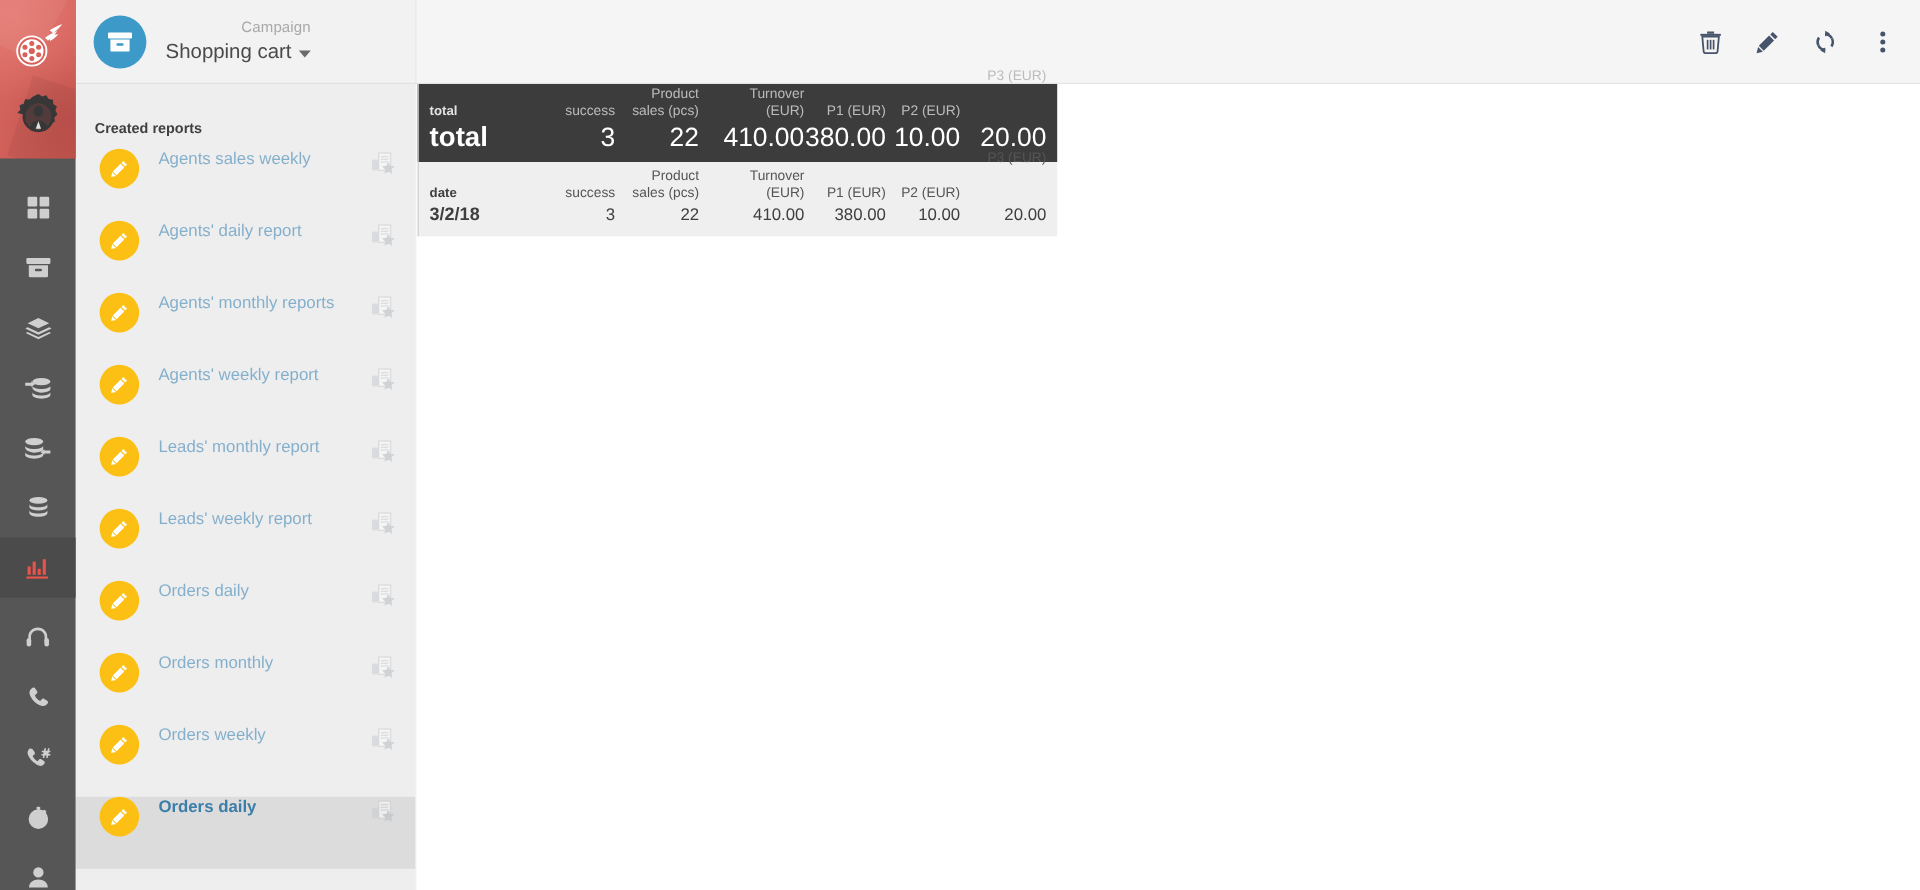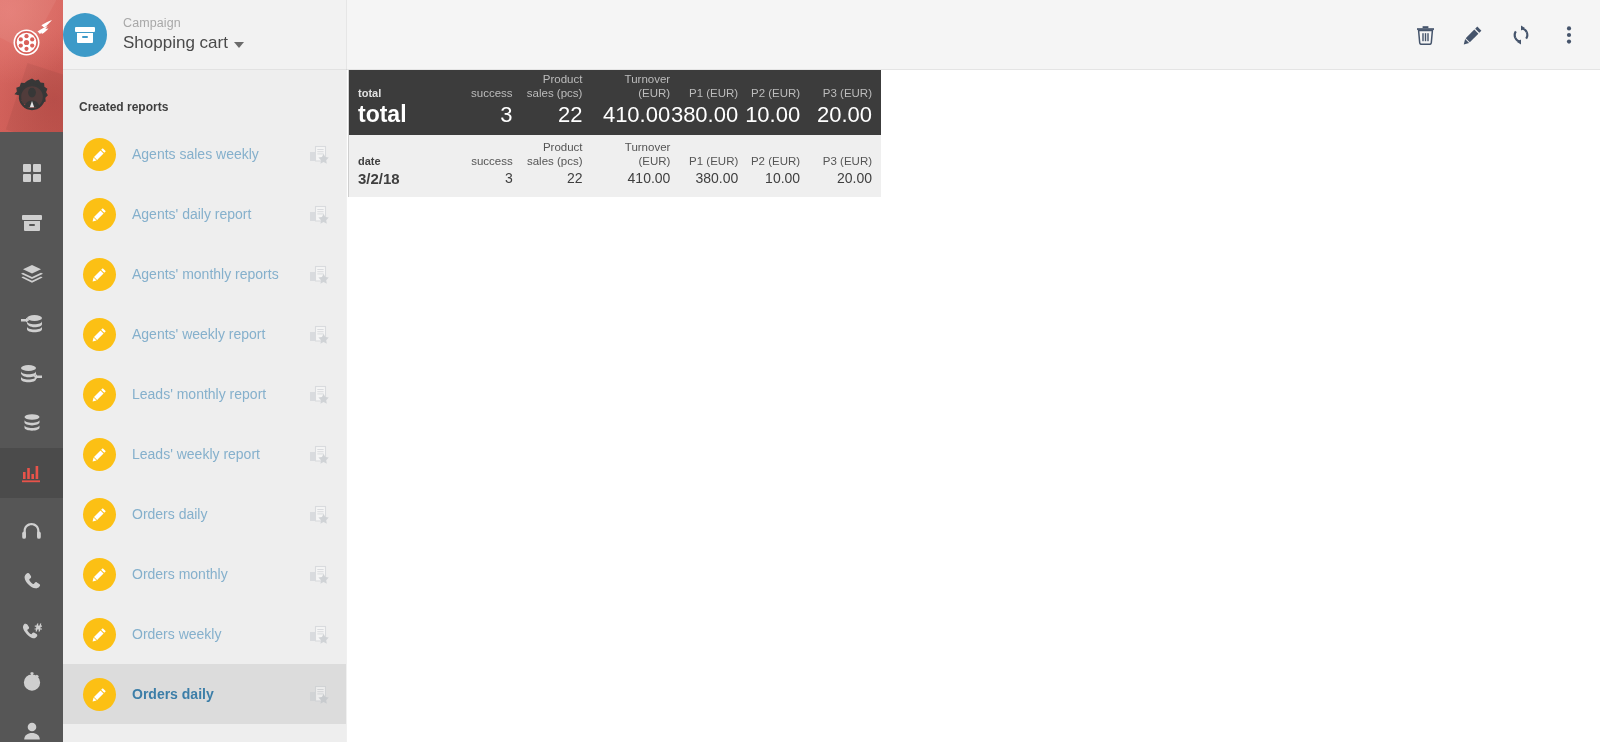--- a/index.html
+++ b/index.html
@@ -73,23 +73,25 @@
     width: 283px; height: 742px;
     background: #eeeeee;
     flex: 0 0 283px;
     position: relative;
     z-index: 4;
     box-shadow: 1px 0 0 rgba(0,0,0,0.06);
   }
   .campaign {
     height: 70px;
     display: flex; align-items: center;
+    padding-left: 15px;
     background: #f2f2f2;
     border-bottom: 1px solid #e2e2e2;
     cursor: pointer;
+    text-align: right;
   }
   .campaign-avatar {
     width: 44px; height: 44px; border-radius: 50%;
     background: #3d9ac8;
     display: flex; align-items: center; justify-content: center;
     flex: 0 0 44px;
   }
   .campaign-text { margin-left: 16px; line-height: 1.05; }
   .campaign-label {
     font-size: 12.5px; color: #a8a8a8; letter-spacing: .1px;
@@ -108,21 +110,21 @@
   }
 
   .reports-title {
     font-size: 12px; font-weight: bold; color: #3f3f3f;
     padding: 30px 0 0 16px;
   }
 
   .report-list { margin-top: 10px; }
   .report-item {
     height: 60px;
-    display: flex; align-items: center;
+    display: flex; 
     padding: 0 16px 0 20px;
     cursor: pointer;
   }
   .report-item.selected { background: #dcdcdc; }
   .report-badge {
     width: 33px; height: 33px; border-radius: 50%;
     background: #fcc014;
     display: flex; align-items: center; justify-content: center;
     flex: 0 0 33px;
   }
@@ -207,21 +209,21 @@
   .trow.data .c-val { color: #3f3f3f; font-size: 14px; line-height: 17px; }
   .trow.data .label-cell .c-head { color: #3f3f3f; font-weight: bold; font-size: 11px; }
   .trow.data .label-cell .c-val { font-weight: bold; font-size: 15px; }
 
   .w-label { width: 103px; }
   .w-success { width: 70px; }
   .w-pcs { width: 70px; }
   .w-turn { width: 88px; }
   .w-p1 { width: 68px; }
   .w-p2 { width: 62px; }
-  .w-p3 { width: 72px; }
+  .w-p3 { width: 72px; gap: 29px; }
 </style>
 </head>
 <body>
 
 <div class="app">
 
   <div class="rail">
 
     <div class="rail-brand">
       <svg class="logo-comet" viewBox="0 0 48 48">

